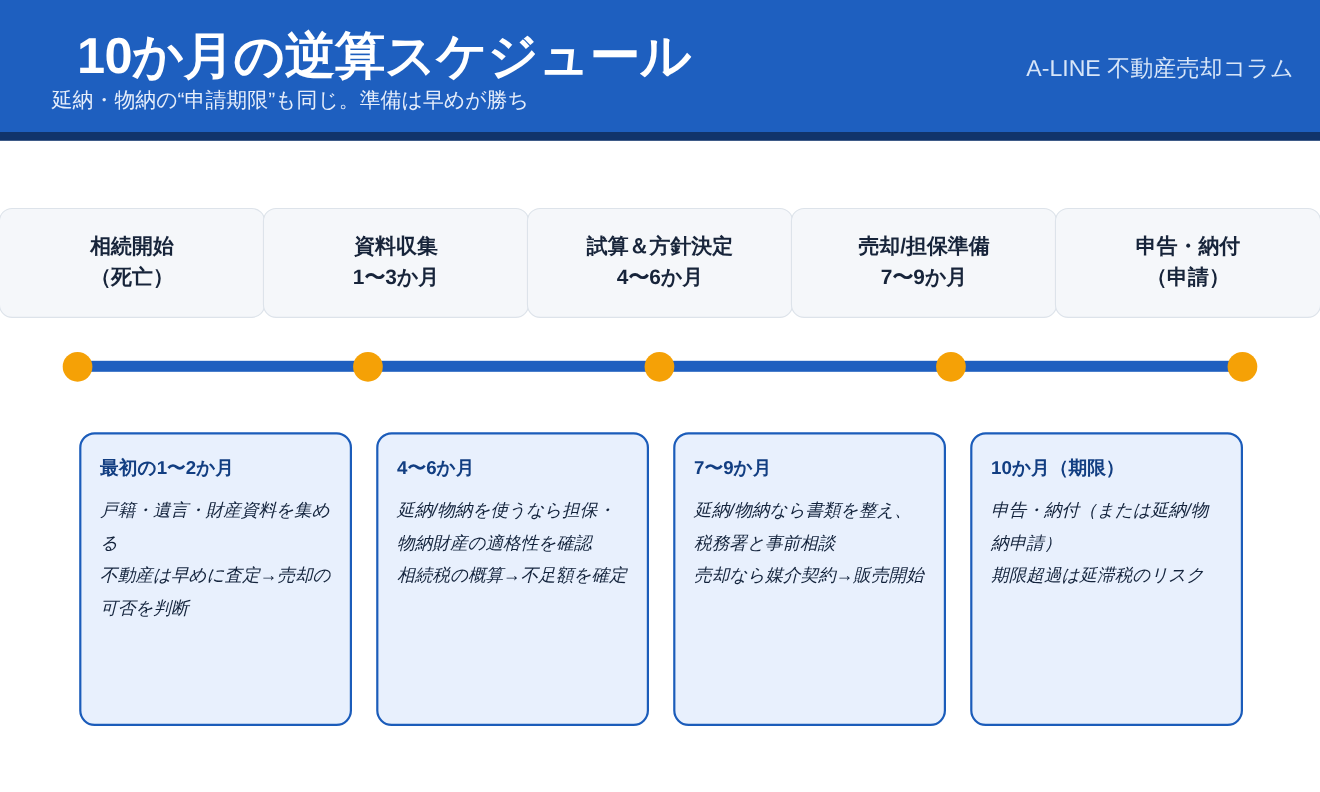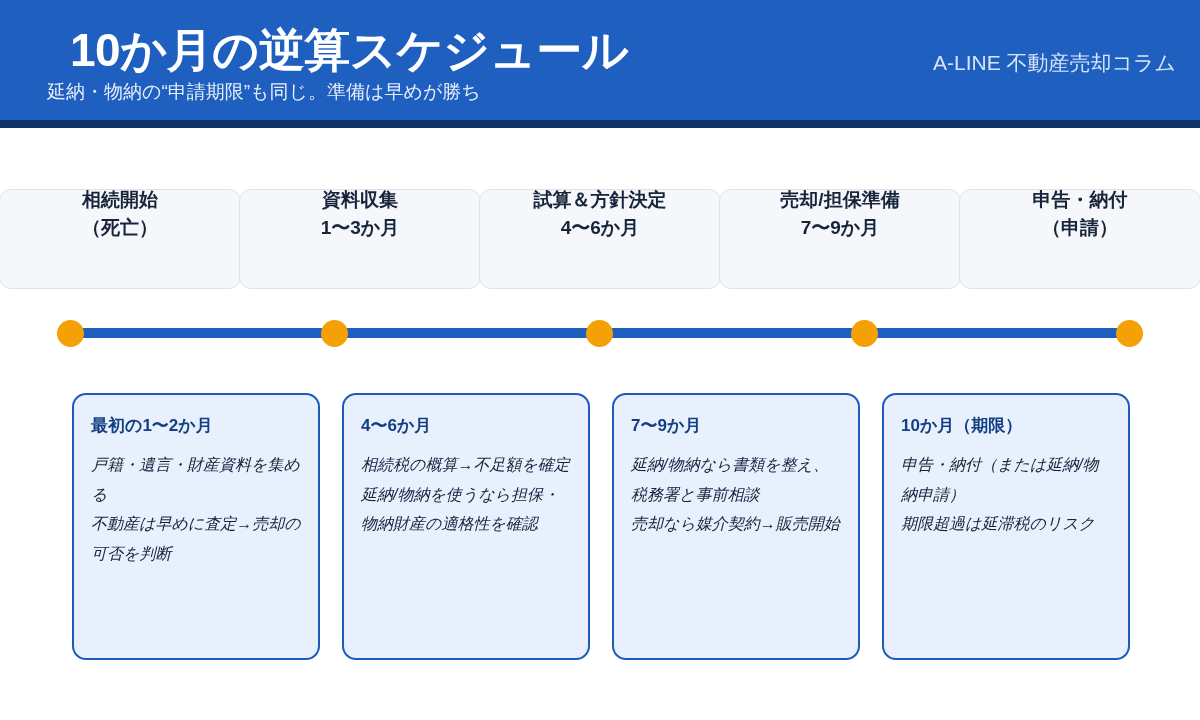--- a/index.html
+++ b/index.html
@@ -81,21 +81,21 @@
   }
   .step {
     flex: 1 1 0;
     background: #f5f7fa;
     border: 1px solid #dde3ea;
     border-radius: 12px;
     box-sizing: border-box;
     display: flex;
     flex-direction: column;
     align-items: center;
-    justify-content: flex-start;
+    justify-content: center;
     gap: 7px;
     margin: 0 -1px;
   }
   .step-title {
     font-size: 19px;
     font-weight: bold;
     color: #17243a;
     line-height: 1.1;
     text-align: center;
     white-space: nowrap;
@@ -215,22 +215,22 @@
   <div class="detail-card">
     <div class="detail-head">最初の1〜2か月</div>
     <div class="detail-body">
       <span class="ln">戸籍・遺言・財産資料を集める</span>
       <span class="ln">不動産は早めに査定→売却の可否を判断</span>
     </div>
   </div>
   <div class="detail-card">
     <div class="detail-head">4〜6か月</div>
     <div class="detail-body">
+      <span class="ln">延納/物納を使うなら担保・物納財産の適格性を確認</span>
       <span class="ln">相続税の概算→不足額を確定</span>
-      <span class="ln">延納/物納を使うなら担保・物納財産の適格性を確認</span>
     </div>
   </div>
   <div class="detail-card">
     <div class="detail-head">7〜9か月</div>
     <div class="detail-body">
       <span class="ln">延納/物納なら書類を整え、税務署と事前相談</span>
       <span class="ln">売却なら媒介契約→販売開始</span>
     </div>
   </div>
   <div class="detail-card">

